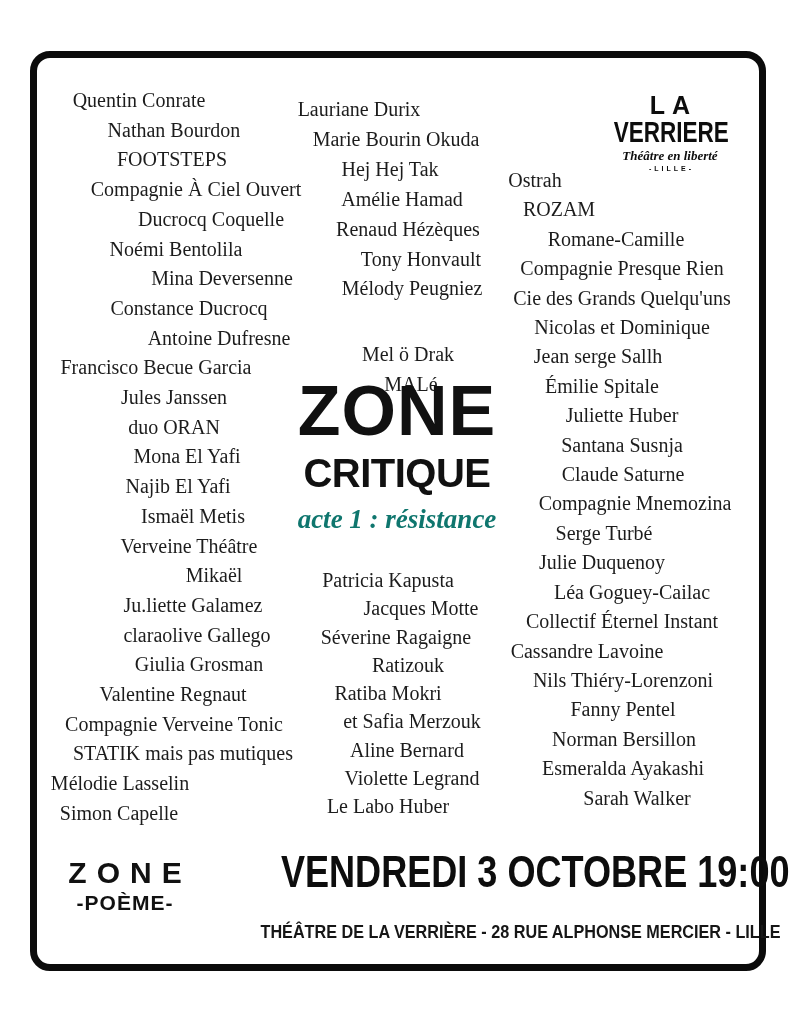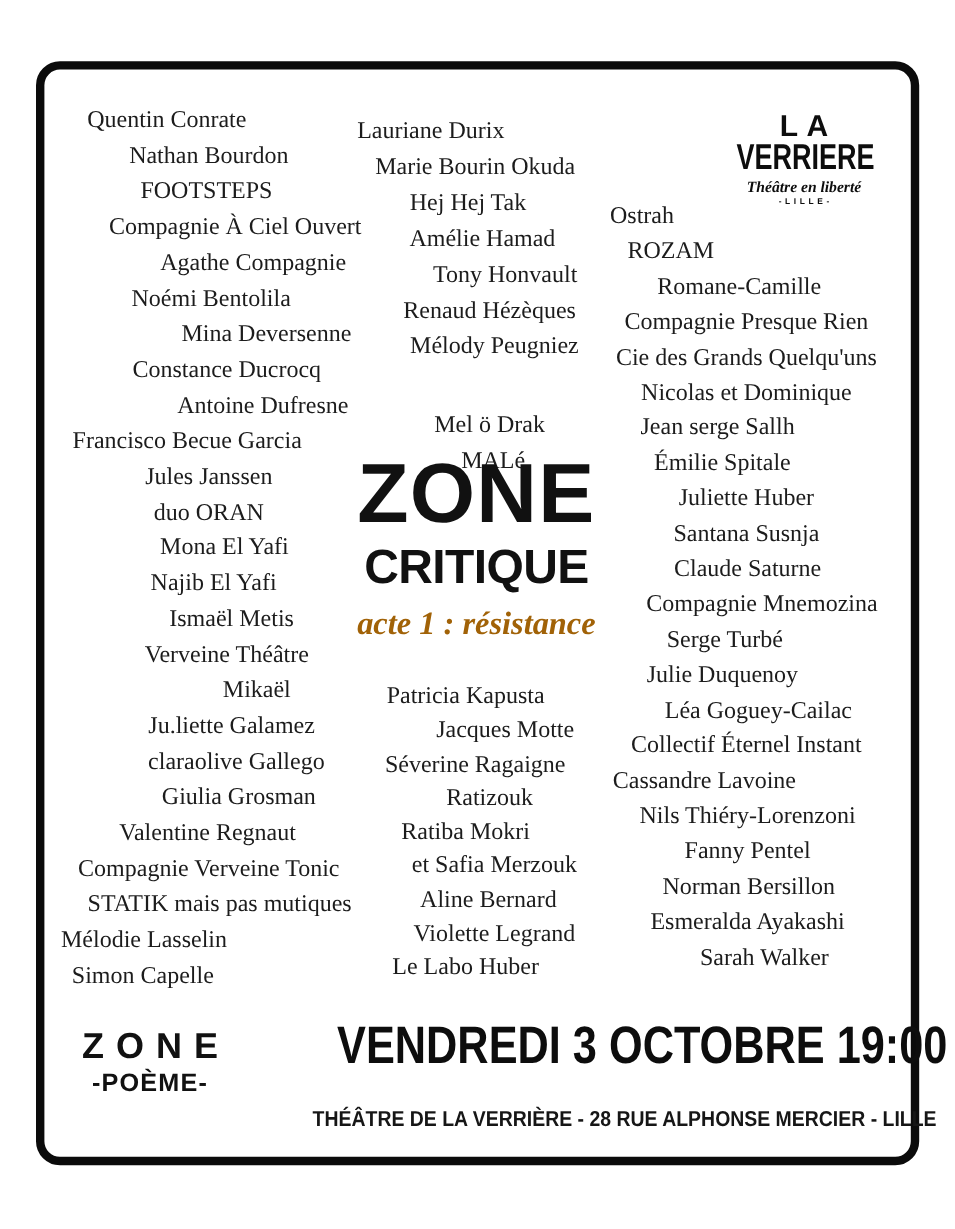--- a/index.html
+++ b/index.html
@@ -63,21 +63,21 @@
 
 <div class="canvas">
 
   <div class="frame"></div>
 
   <div class="col col-left">
       <div class="name" style="transform: translateX(-41px);">Quentin Conrate</div>
       <div class="name" style="transform: translateX(-6px);">Nathan Bourdon</div>
       <div class="name" style="transform: translateX(-8px);">FOOTSTEPS</div>
       <div class="name" style="transform: translateX(16px);">Compagnie À Ciel Ouvert</div>
-      <div class="name" style="transform: translateX(31px);">Agathe Compagnie</div>
+      <div class="name" style="transform: translateX(31px);">Ducrocq Coquelle</div>
       <div class="name" style="transform: translateX(-4px);">Noémi Bentolila</div>
       <div class="name" style="transform: translateX(42px);">Mina Deversenne</div>
       <div class="name" style="transform: translateX(9px);">Constance Ducrocq</div>
       <div class="name" style="transform: translateX(39px);">Antoine Dufresne</div>
       <div class="name" style="transform: translateX(-24px);">Francisco Becue Garcia</div>
       <div class="name" style="transform: translateX(-6px);">Jules Janssen</div>
       <div class="name" style="transform: translateX(-6px);">duo ORAN</div>
       <div class="name" style="transform: translateX(7px);">Mona El Yafi</div>
       <div class="name" style="transform: translateX(-10px); padding-left: 16px;">Najib El Yafi</div>
       <div class="name" style="transform: translateX(13px);">Ismaël Metis</div>
@@ -91,31 +91,31 @@
       <div class="name" style="transform: translateX(3px);">STATIK mais pas mutiques</div>
       <div class="name" style="transform: translateX(-60px);">Mélodie Lasselin</div>
       <div class="name" style="transform: translateX(-61px);">Simon Capelle</div>
     </div>
 
   <div class="col col-mid-top">
       <div class="name" style="transform: translateX(-38px);">Lauriane Durix</div>
       <div class="name" style="transform: translateX(-1px);">Marie Bourin Okuda</div>
       <div class="name" style="transform: translateX(-7px);">Hej Hej Tak</div>
       <div class="name" style="transform: translateX(5px);">Amélie Hamad</div>
+      <div class="name" style="transform: translateX(11px);">Renaud Hézèques</div>
       <div class="name" style="transform: translateX(24px);">Tony Honvault</div>
-      <div class="name" style="transform: translateX(11px);">Renaud Hézèques</div>
       <div class="name" style="transform: translateX(15px);">Mélody Peugniez</div>
       <div class="name" style="transform: translateX(11px); margin-top: 36px;">Mel ö Drak</div>
       <div class="name" style="transform: translateX(14px);">MALé</div>
     </div>
 
   <div class="title-block">
     <div class="title-zone">ZONE</div>
     <div class="title-critique">CRITIQUE</div>
-    <div class="title-subtitle" style="color: #a16207;">acte 1 : résistance</div>
+    <div class="title-subtitle" style="color: #0f766e;">acte 1 : résistance</div>
   </div>
 
   <div class="col col-mid-bottom">
       <div class="name" style="transform: translateX(-9px);">Patricia Kapusta</div>
       <div class="name" style="transform: translateX(24px);">Jacques Motte</div>
       <div class="name" style="transform: translateX(-1px);">Séverine Ragaigne</div>
       <div class="name" style="transform: translateX(11px);">Ratizouk</div>
       <div class="name" style="transform: translateX(-9px);">Ratiba Mokri</div>
       <div class="name" style="transform: translateX(15px);">et Safia Merzouk</div>
       <div class="name" style="transform: translateX(10px);">Aline Bernard</div>

